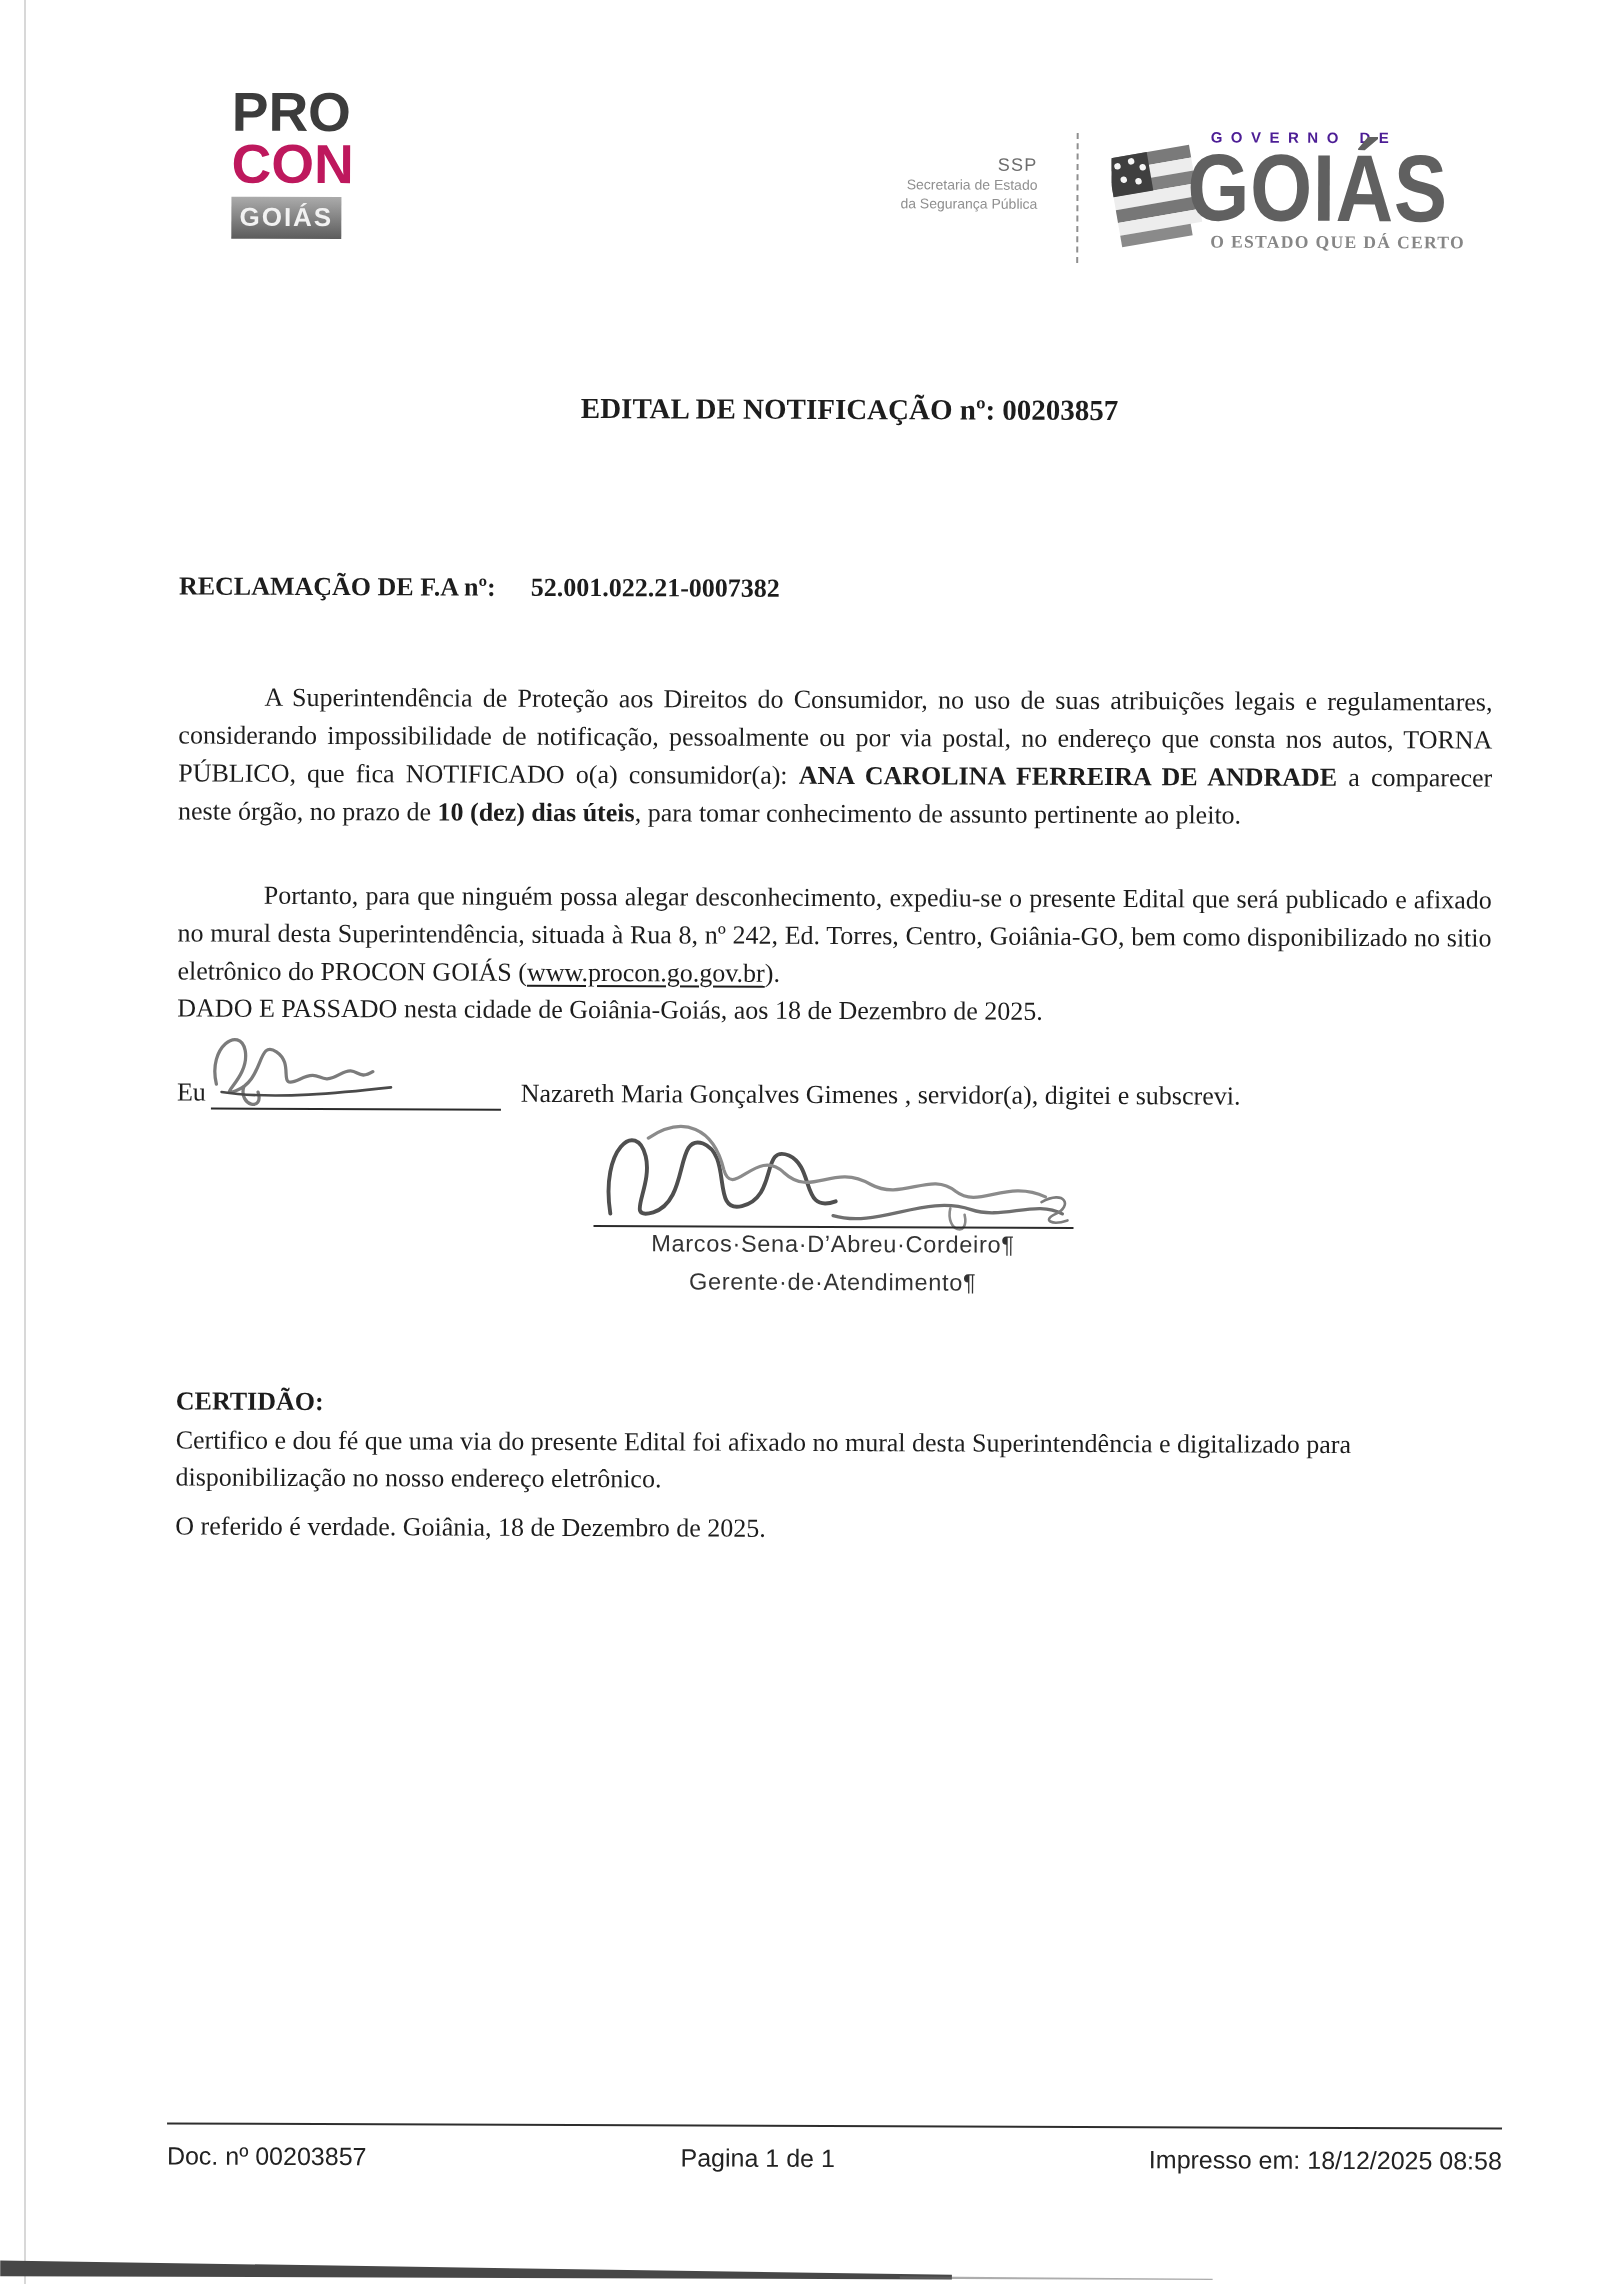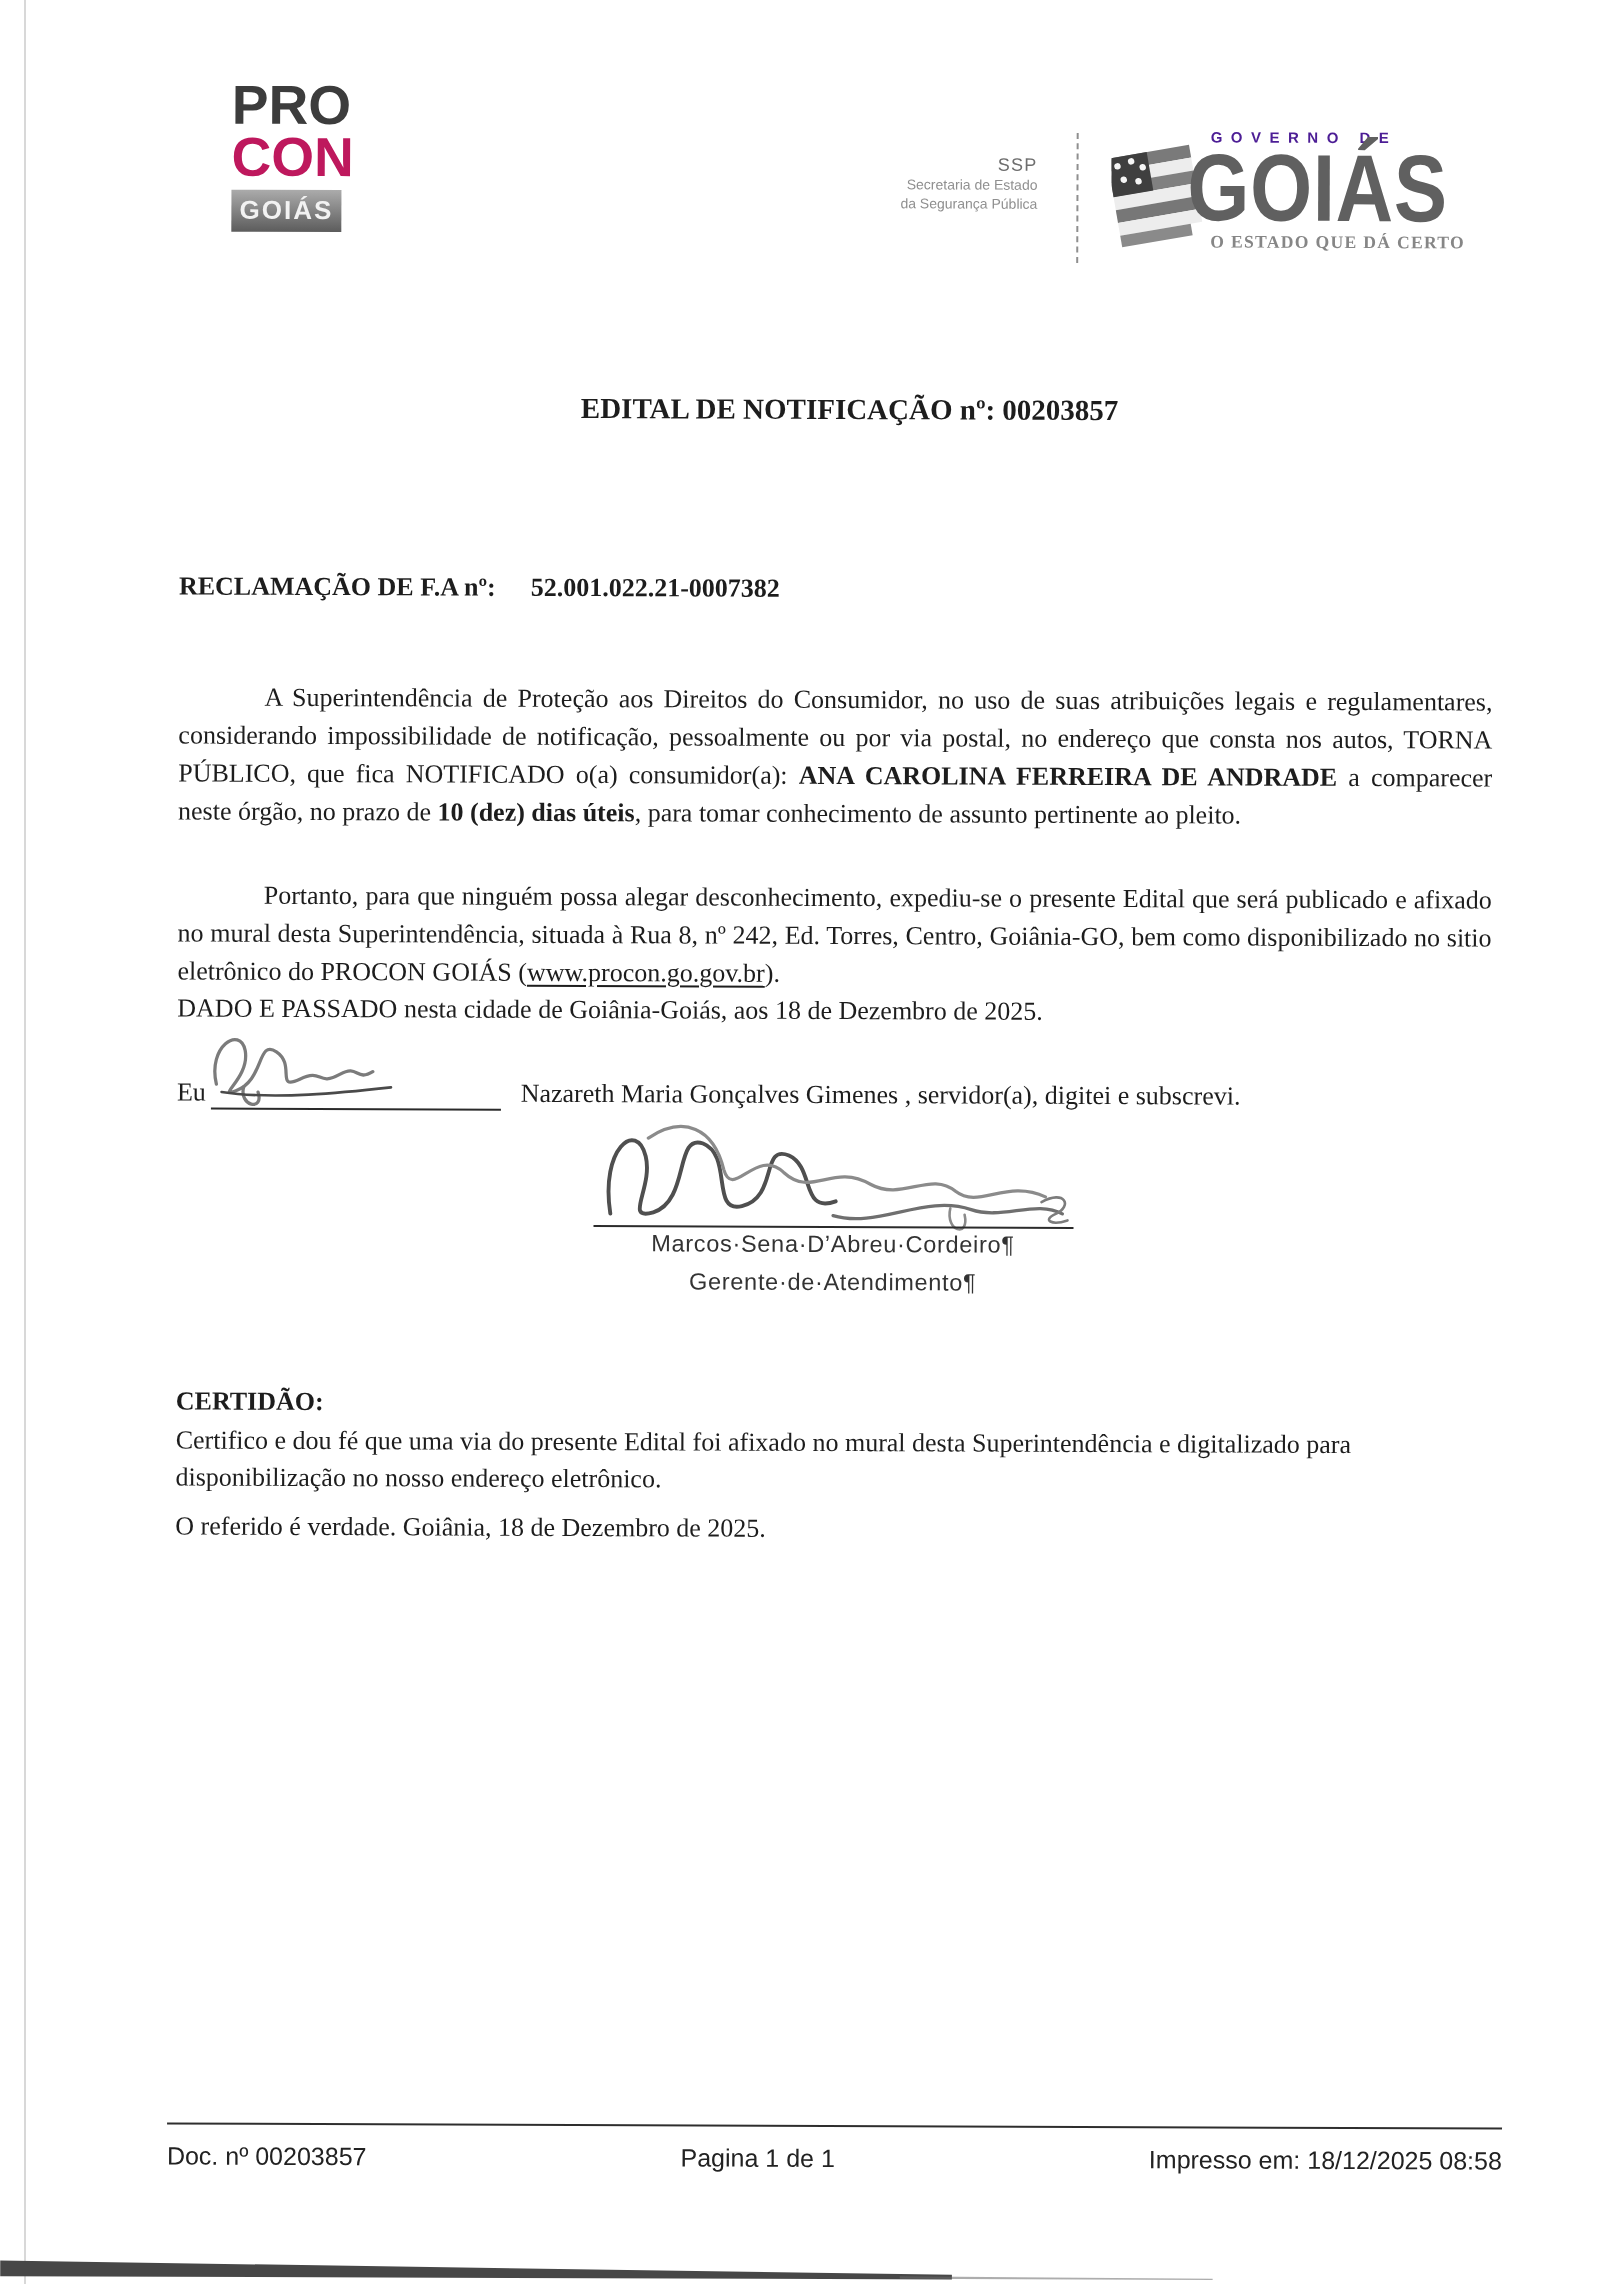--- a/index.html
+++ b/index.html
@@ -8,21 +8,21 @@
     overflow:hidden;font-family:"Liberation Serif","DejaVu Serif",serif;color:#1d1d1d;
   }
   .content{position:absolute;inset:0;transform:rotate(0.22deg);transform-origin:52px 52px;}
   .abs{position:absolute;}
 
   
   .scan-edge-left{position:absolute;left:23.5px;top:0;width:2px;height:2284px;background:#d8d8d8;}
   .scan-bottom{position:absolute;left:0;top:0;width:1617px;height:2284px;pointer-events:none;}
 
   
-  .procon{left:232px;top:78px;width:117px;}
+  .procon{left:232px;top:85px;width:117px;}
   .procon-line{font-family:"Liberation Sans",sans-serif;font-weight:800;font-size:55px;line-height:52px;letter-spacing:0px;}
   .procon-pro{color:#3c3c3c;}
   .procon-con{color:#be185d;}
   .procon-banner{
     margin-top:6.5px;width:110px;padding:5.9px 0;text-align:center;
     background:linear-gradient(180deg,#ababab,#5c5c5c);
     color:#f2f2f2;font-family:"Liberation Sans",sans-serif;font-weight:800;font-size:26px;letter-spacing:2px;
   }
 
   

